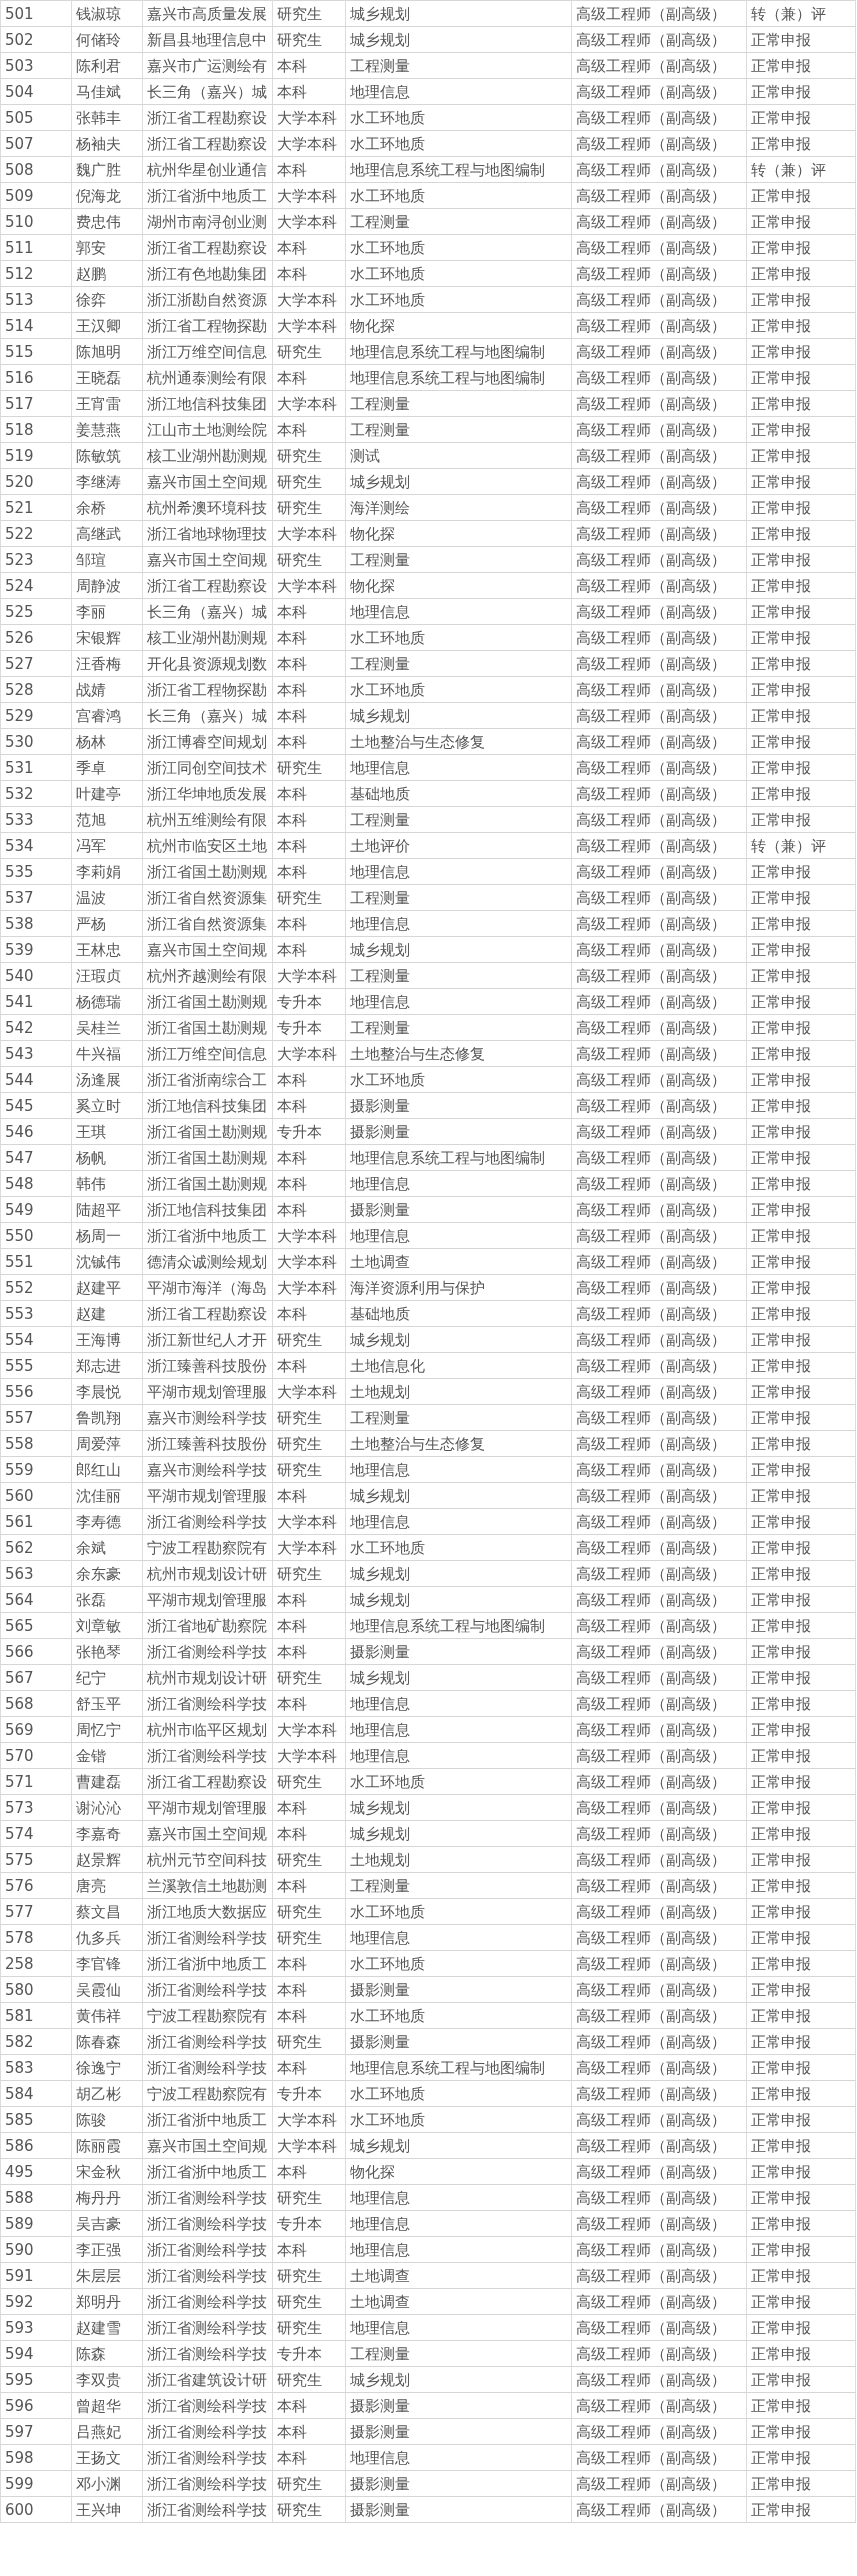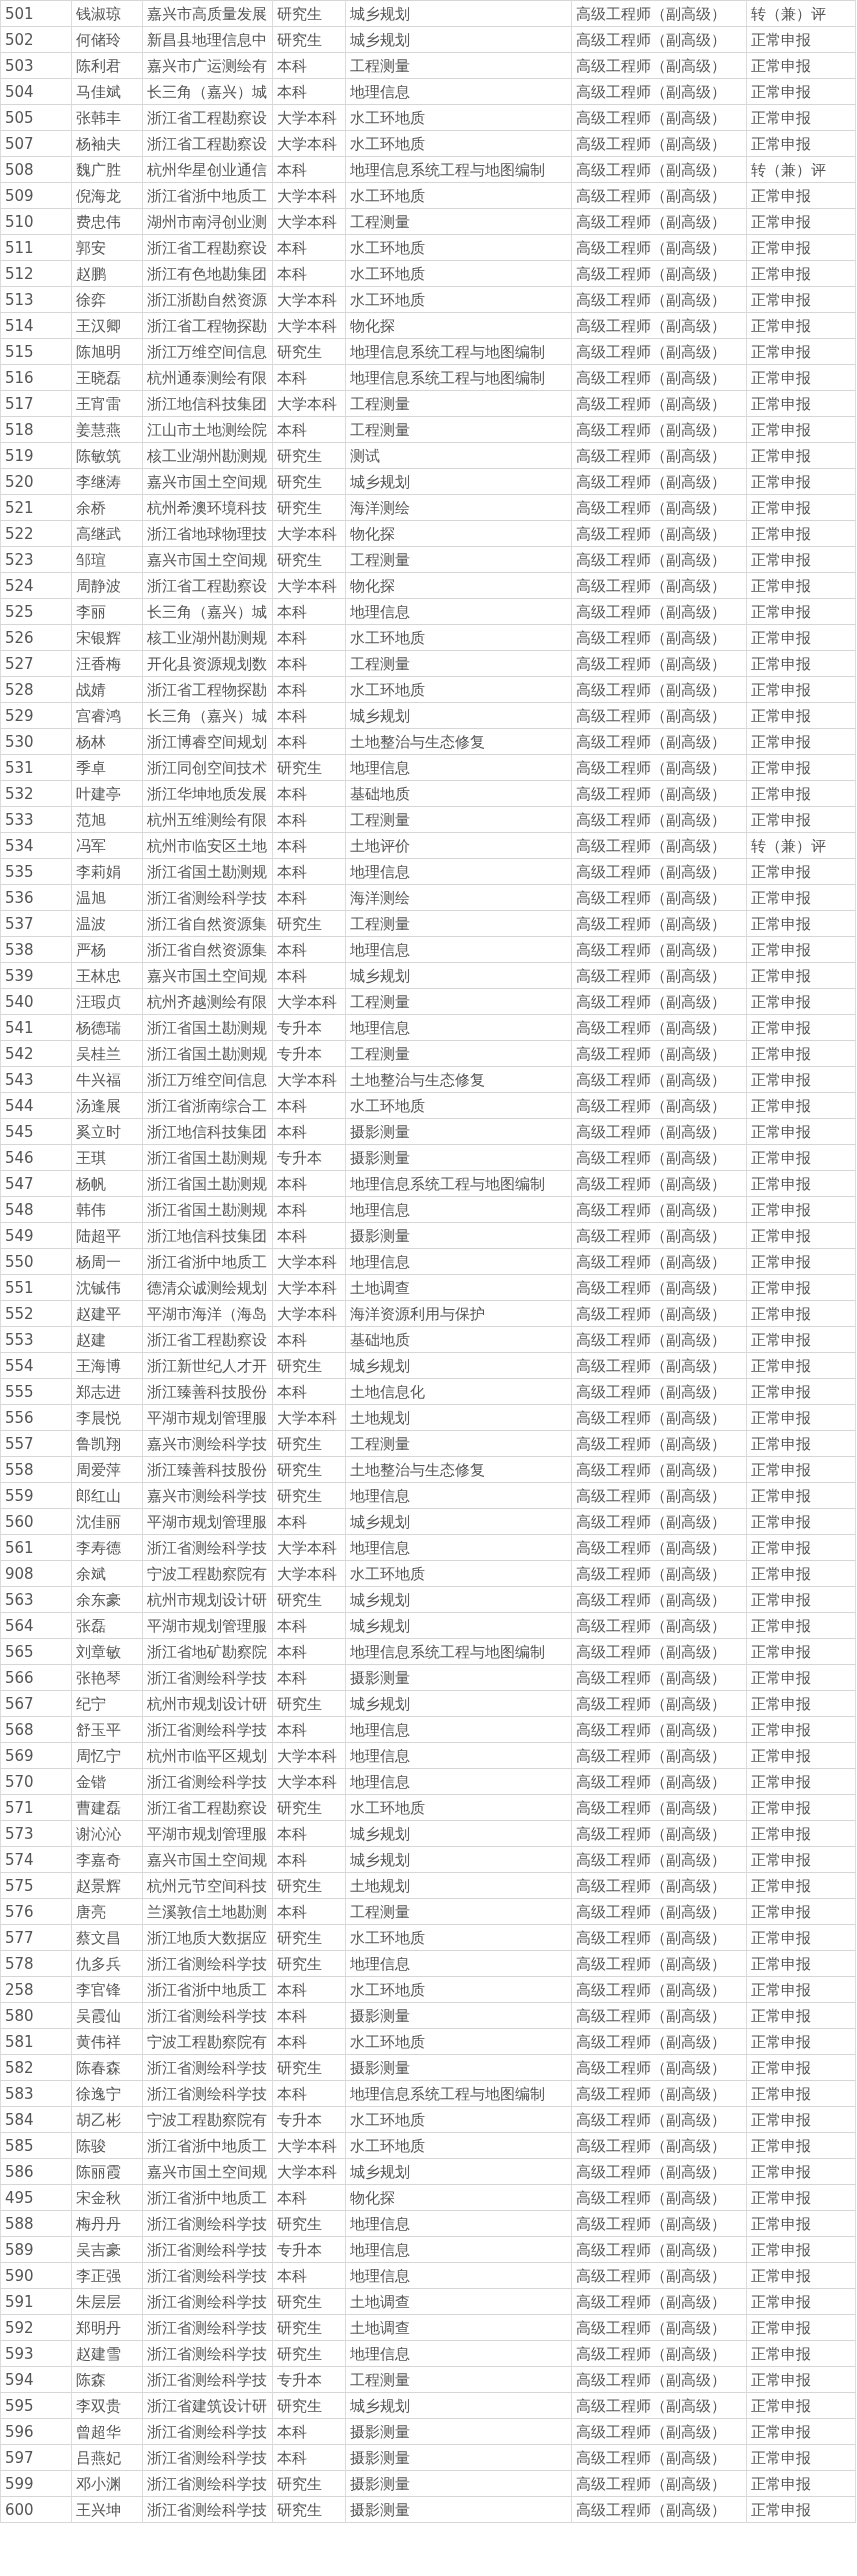--- a/index.html
+++ b/index.html
@@ -340,29 +340,20 @@
       <tr>
         <td>535</td>
         <td>李莉娟</td>
         <td>浙江省国土勘测规</td>
         <td>本科</td>
         <td>地理信息</td>
         <td>高级工程师（副高级）</td>
         <td>正常申报</td>
       </tr>
       <tr>
-        <td>536</td>
-        <td>温旭</td>
-        <td>浙江省测绘科学技</td>
-        <td>本科</td>
-        <td>海洋测绘</td>
-        <td>高级工程师（副高级）</td>
-        <td>正常申报</td>
-      </tr>
-      <tr>
         <td>537</td>
         <td>温波</td>
         <td>浙江省自然资源集</td>
         <td>研究生</td>
         <td>工程测量</td>
         <td>高级工程师（副高级）</td>
         <td>正常申报</td>
       </tr>
       <tr>
         <td>538</td>
@@ -574,21 +565,21 @@
       <tr>
         <td>561</td>
         <td>李寿德</td>
         <td>浙江省测绘科学技</td>
         <td>大学本科</td>
         <td>地理信息</td>
         <td>高级工程师（副高级）</td>
         <td>正常申报</td>
       </tr>
       <tr>
-        <td>908</td>
+        <td>562</td>
         <td>余斌</td>
         <td>宁波工程勘察院有</td>
         <td>大学本科</td>
         <td>水工环地质</td>
         <td>高级工程师（副高级）</td>
         <td>正常申报</td>
       </tr>
       <tr>
         <td>563</td>
         <td>余东豪</td>
@@ -885,20 +876,29 @@
         <td>摄影测量</td>
         <td>高级工程师（副高级）</td>
         <td>正常申报</td>
       </tr>
       <tr>
         <td>597</td>
         <td>吕燕妃</td>
         <td>浙江省测绘科学技</td>
         <td>本科</td>
         <td>摄影测量</td>
+        <td>高级工程师（副高级）</td>
+        <td>正常申报</td>
+      </tr>
+      <tr>
+        <td>598</td>
+        <td>王扬文</td>
+        <td>浙江省测绘科学技</td>
+        <td>本科</td>
+        <td>地理信息</td>
         <td>高级工程师（副高级）</td>
         <td>正常申报</td>
       </tr>
       <tr>
         <td>599</td>
         <td>邓小渊</td>
         <td>浙江省测绘科学技</td>
         <td>研究生</td>
         <td>摄影测量</td>
         <td>高级工程师（副高级）</td>

